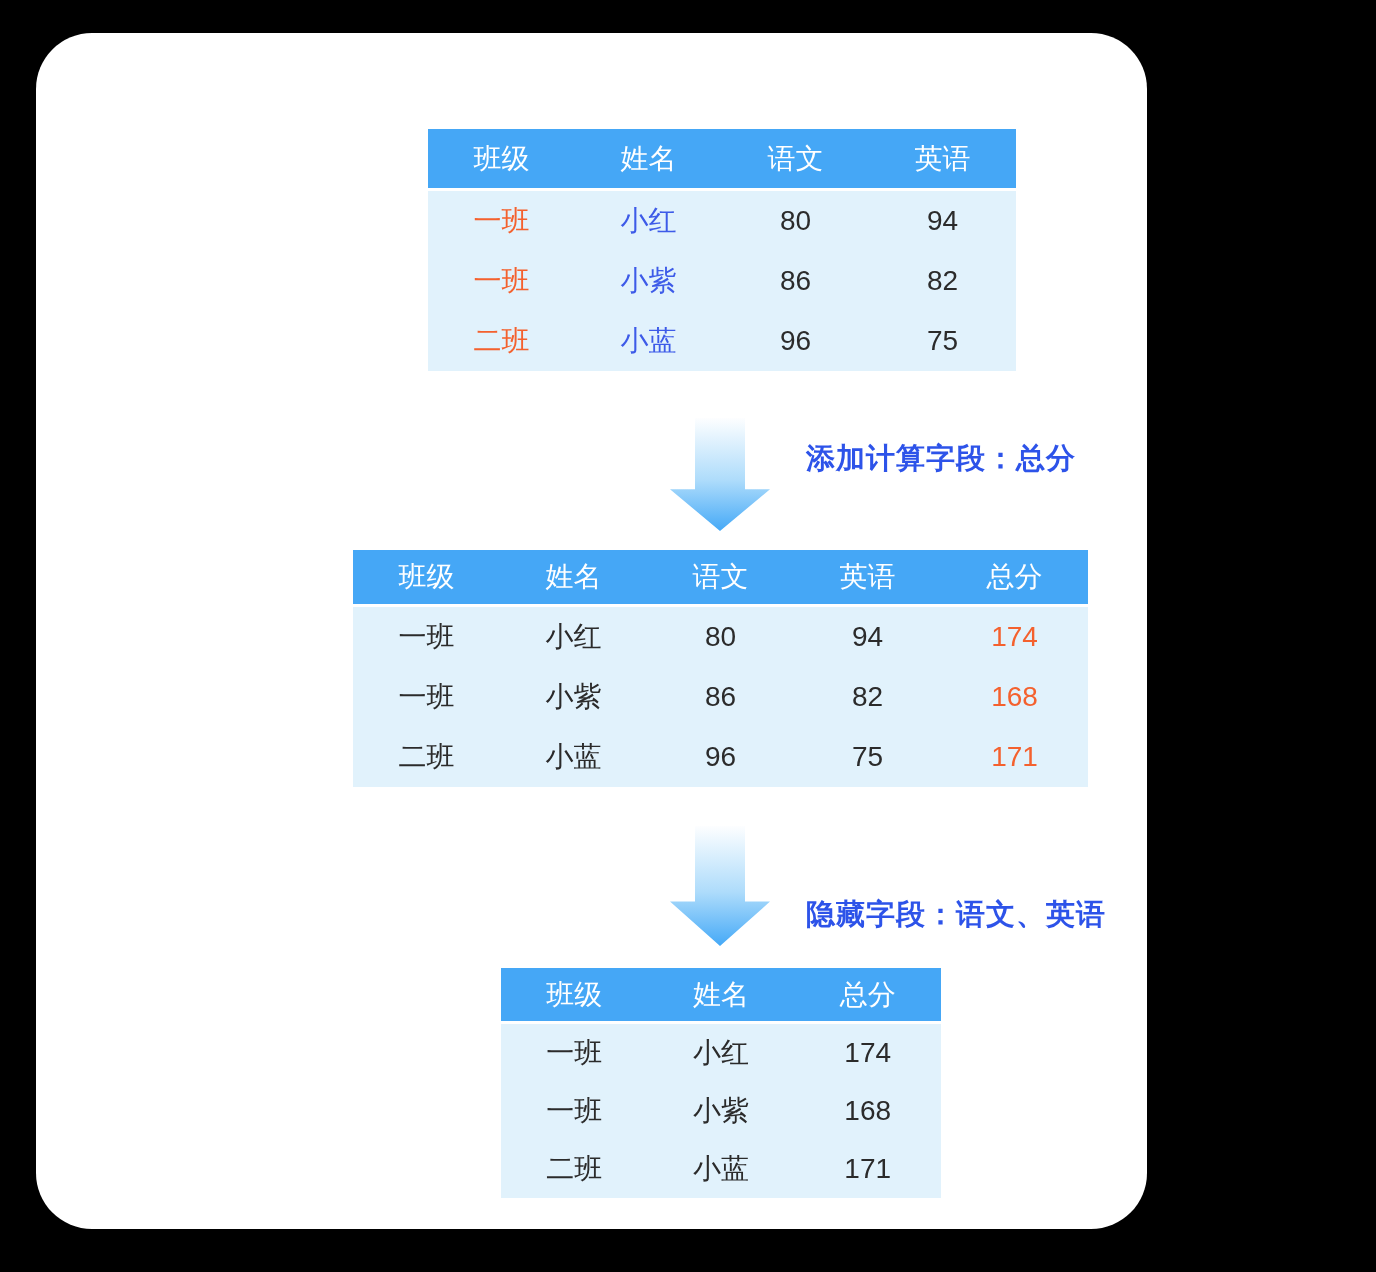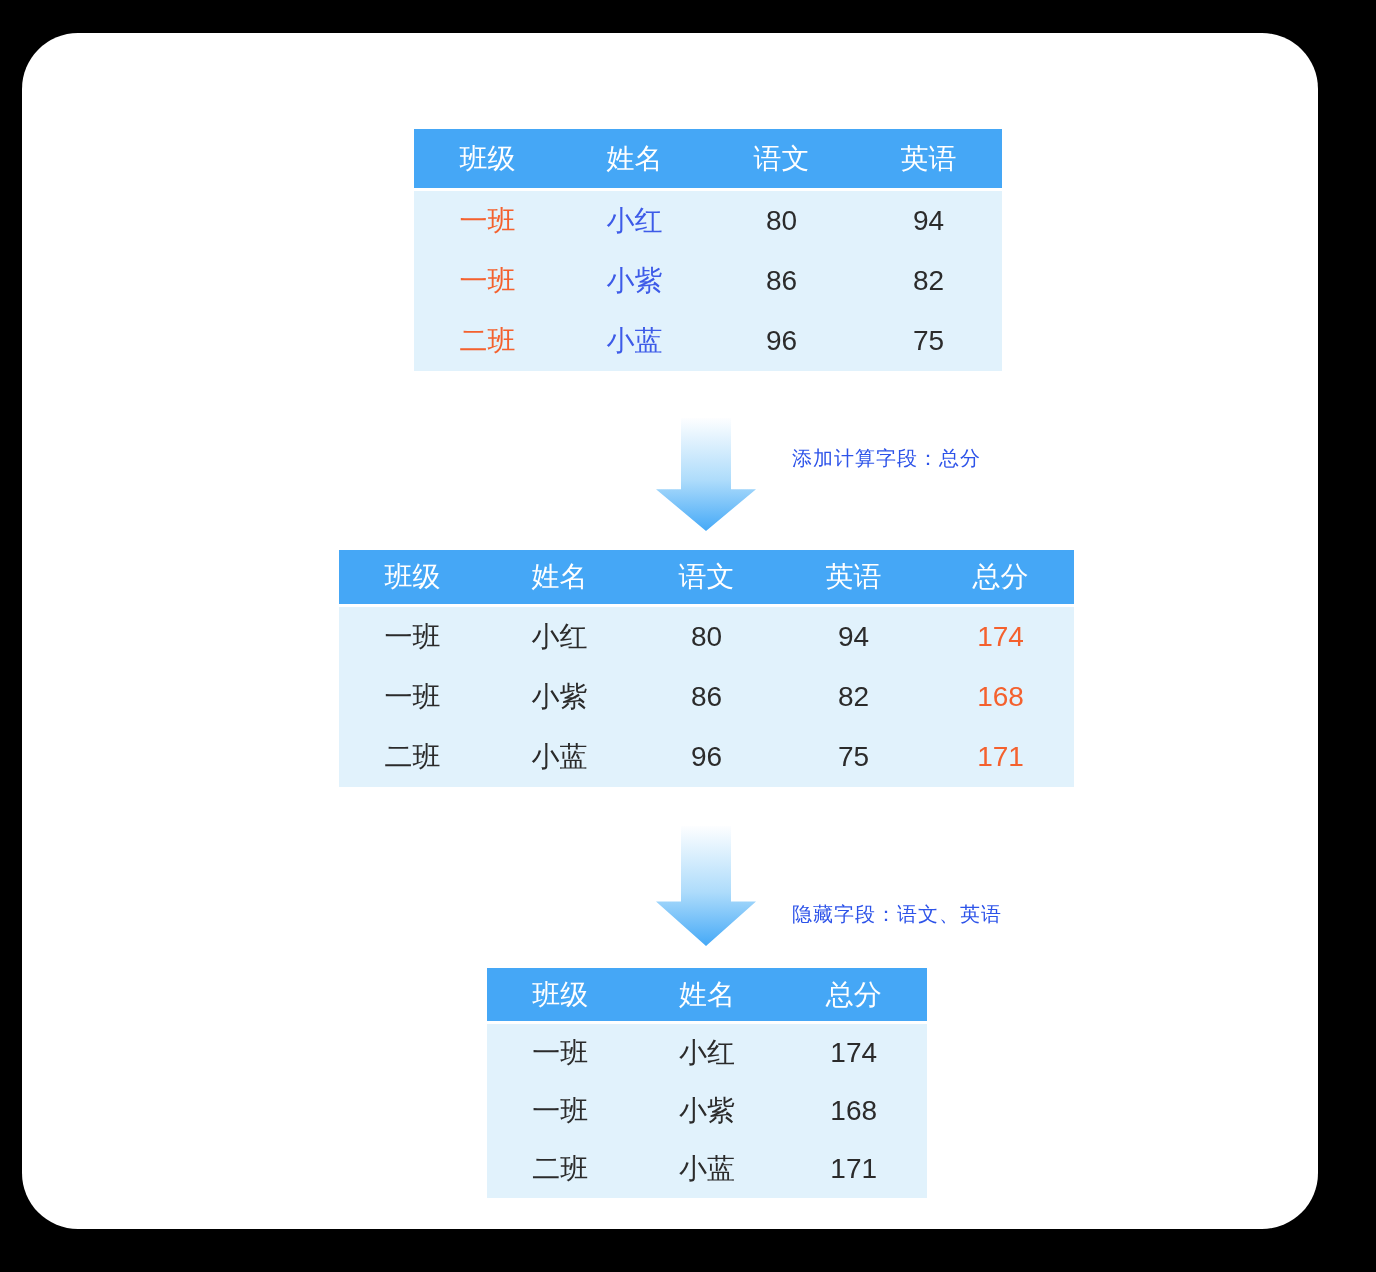--- a/index.html
+++ b/index.html
@@ -9,21 +9,21 @@
   }
   *{margin:0;padding:0;box-sizing:border-box;}
   html,body{width:1376px;height:1272px;}
   body{
     background:var(--page_bg);
     font-family:"Liberation Sans","DejaVu Sans",sans-serif;
     position:relative;
   }
   .canvas{position:relative;width:1376px;height:1272px;}
   .card{
-    position:absolute;left:22px;top:33px;width:1296px;height:1196px;
+    position:absolute;left:36px;top:33px;width:1111px;height:1196px;
     background:var(--card_bg);border-radius:56px;
     box-shadow:0 12px 48px rgba(0,0,0,0.45);
   }
   .flow-table{position:absolute;}
   .t-header{
     display:flex;background:var(--header_bg);color:var(--header_text);
     margin-bottom:3px;
   }
   .t-body{background:var(--row_bg);}
   .t-row{display:flex;text-align:center;}
@@ -47,22 +47,22 @@
   #table-2 .t-row{height:58px;}
   
   .down-arrow{
     position:absolute;width:100px;
     background:linear-gradient(180deg,var(--arrow_top) 0%,var(--arrow_mid) 55%,var(--arrow_bottom) 100%);
     clip-path:polygon(25% 0,75% 0,75% 63%,100% 63%,50% 100%,0 63%,25% 63%);
   }
   #arrow-0{left:634px;top:385px;height:113px;}
   #arrow-1{left:634px;top:793px;height:120px;}
   .step-label{
-    position:absolute;color:var(--label_blue);font-size:20px;line-height:32px;
-    white-space:nowrap;font-weight:400;letter-spacing:1px;
+    position:absolute;color:var(--label_blue);font-size:29px;line-height:32px;
+    white-space:nowrap;font-weight:700;letter-spacing:1px;
   }
   #label-0{left:770px;top:409px;}
   #label-1{left:770px;top:825px;margin-top:40px;}
 </style>
 </head>
 <body>
 
 <div class="canvas">
   <div class="card">
 

